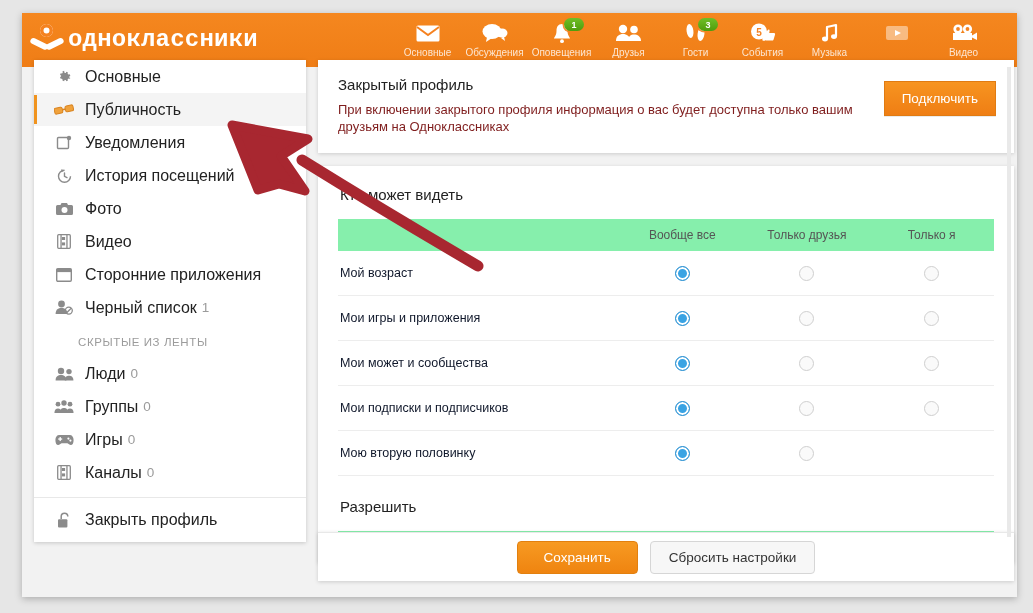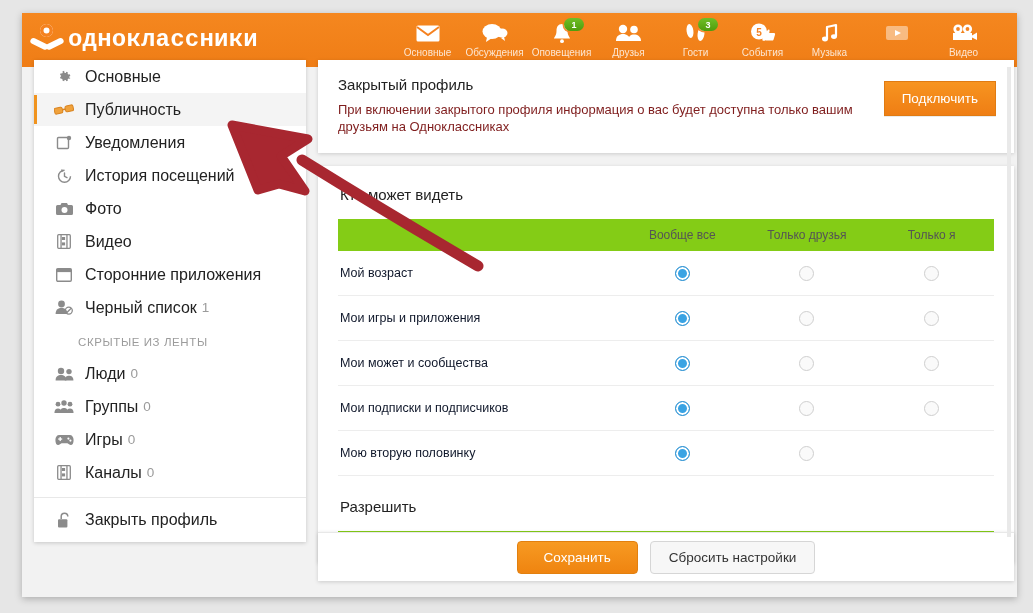--- a/index.html
+++ b/index.html
@@ -204,21 +204,21 @@
     color: #222;
     margin: 4px 0 16px 2px;
   }
 
   table.opts {
     width: 100%;
     border-collapse: collapse;
     table-layout: fixed;
   }
   table.opts thead th {
-    background: #84cc16;
+    background: #86efac;
     font-weight: normal;
     font-size: 12px;
     color: #555;
     height: 30px;
     text-align: center;
   }
   table.opts thead th.lblcol { width: 280px; }
   table.opts tbody td {
     height: 42px;
     border-bottom: 1px solid #ededed;

